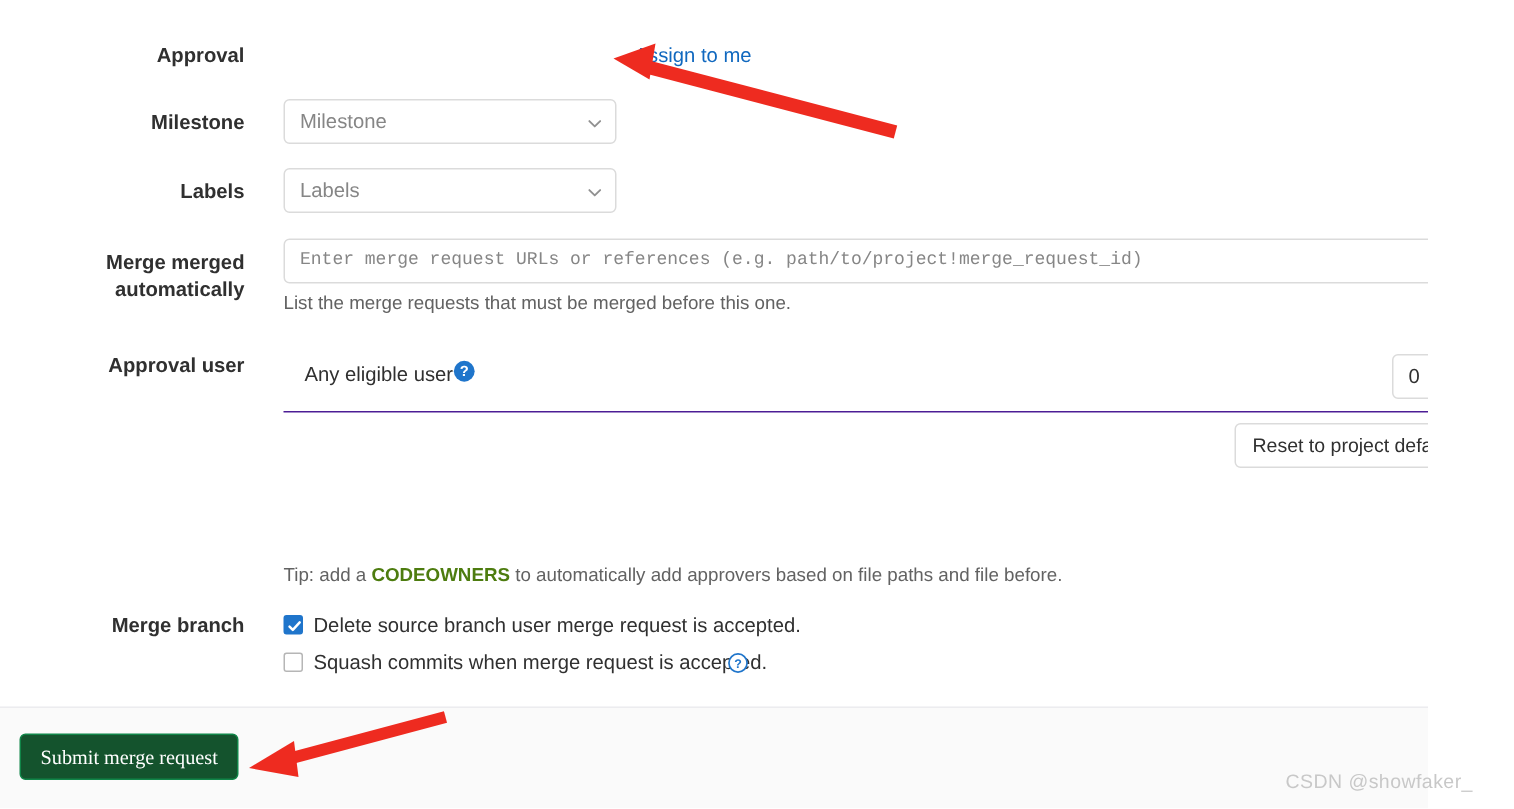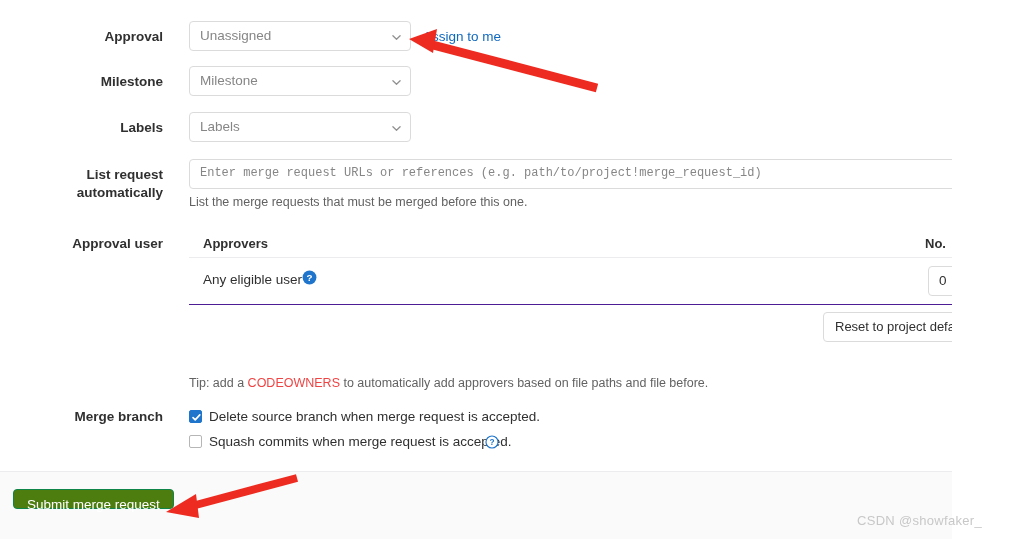--- a/index.html
+++ b/index.html
@@ -208,22 +208,23 @@
   }
 
   .tip {
     position: absolute;
     left: 189px;
     font-size: 12.5px;
     color: #626262;
     white-space: nowrap;
   }
   .tip a {
-    color: #ef4444;
+    color: #4d7c0f;
     text-decoration: none;
+    font-weight: bold;
   }
 
   
   .check-row {
     position: absolute;
     left: 189px;
     height: 18px;
   }
   .cbox {
     position: absolute;
@@ -270,27 +271,27 @@
     width: 952px;
     height: 68px;
     background: #fafafa;
     border-top: 1px solid #ececef;
     box-sizing: border-box;
   }
   .submit-btn {
     position: absolute;
     left: 13px;
     top: 17px;
-    height: 20px;
+    height: 31px;
     padding: 0 13px;
-    background: #4d7c0f;
+    background: #14532d;
     border: 1px solid #108548;
     border-radius: 4px;
     color: #ffffff;
-    font-family: Liberation Sans, sans-serif;
+    font-family: Liberation Serif, serif;
     font-size: 13.5px;
     line-height: 30px;
     white-space: nowrap;
     cursor: pointer;
     box-sizing: border-box;
   }
 
   
   .overlay {
     position: absolute;
@@ -312,30 +313,20 @@
   }
 </style>
 </head>
 <body>
 
 <div class="page">
   <div class="form">
 
     <div class="row" style="top:21px;height:30px;width:952px;">
       <div class="lbl" style="top:7px;">Approval</div>
-      <div class="ctl" style="top:0;">
-        <div class="select">
-          <span class="txt">Unassigned</span>
-          <span class="chev">
-            <svg width="9" height="9" viewBox="0 0 10 10">
-                <path d="M1 3 L5 7 L9 3" fill="none" stroke="#919191" stroke-width="1.4" stroke-linecap="round" stroke-linejoin="round"></path>
-              </svg>
-          </span>
-        </div>
-      </div>
       <a class="assign-link" href="#" style="top:8px;">Assign to me</a>
     </div>
 
     <div class="row" style="top:66px;height:30px;width:952px;">
       <div class="lbl" style="top:7px;">Milestone</div>
       <div class="ctl" style="top:0;">
         <div class="select">
           <span class="txt">Milestone</span>
           <span class="chev">
             <svg width="9" height="9" viewBox="0 0 10 10">
@@ -354,36 +345,32 @@
           <span class="chev">
             <svg width="9" height="9" viewBox="0 0 10 10">
                 <path d="M1 3 L5 7 L9 3" fill="none" stroke="#919191" stroke-width="1.4" stroke-linecap="round" stroke-linejoin="round"></path>
               </svg>
           </span>
         </div>
       </div>
     </div>
 
     <div class="row" style="top:159px;width:952px;">
-      <div class="lbl" style="top:7px;">List request</div>
+      <div class="lbl" style="top:7px;">Merge merged</div>
       <div class="lbl" style="top:25px;">automatically</div>
       <div class="ctl" style="top:0;">
         <div class="textinput">
           <span class="ph">Enter merge request URLs or references (e.g. path/to/project!merge_request_id)</span>
         </div>
       </div>
     </div>
     <div class="hint" style="top:195px;">List the merge requests that must be merged before this one.</div>
 
     <div class="lbl" style="top:235px;">Approval user</div>
     <div class="approvals" style="top:228px;">
-      <div class="ap-head">
-        <span class="col-approvers" style="top:8px;">Approvers</span>
-        <span class="col-no" style="top:8px;">No.</span>
-      </div>
       <div class="ap-body">
         <span class="rule-name">Any eligible user</span>
         <span class="help-filled">
           <svg width="15" height="15" viewBox="0 0 16 16">
             <circle cx="8" cy="8" r="7.4" fill="#1f75cb"></circle>
             <text x="8" y="11.6" font-family="Liberation Sans, sans-serif" font-size="10.5" font-weight="bold" fill="#ffffff" text-anchor="middle">?</text>
           </svg>
         </span>
         <div class="num-input">
           <span class="v">0</span>
@@ -399,21 +386,21 @@
     </div>
 
     <div class="lbl" style="top:408px;">Merge branch</div>
 
     <div class="check-row" style="top:409px;">
       <span class="cbox on">
         <svg width="11" height="11" viewBox="0 0 12 12">
             <path d="M2.2 6.2 L4.6 8.6 L9.6 3.2" fill="none" stroke="#ffffff" stroke-width="1.8" stroke-linecap="round" stroke-linejoin="round"></path>
           </svg>
       </span>
-      <span class="check-label">Delete source branch when merge request is accepted.</span>
+      <span class="check-label">Delete source branch user merge request is accepted.</span>
     </div>
 
     <div class="check-row" style="top:434px;">
       <span class="cbox off"></span>
       <span class="check-label">Squash commits when merge request is accepted.</span>
       <span class="help-outline" style="left:296px;">
         <svg width="14" height="14" viewBox="0 0 16 16">
           <circle cx="8" cy="8" r="6.9" fill="#ffffff" stroke="#1f75cb" stroke-width="1.3"></circle>
           <text x="8" y="11.5" font-family="Liberation Sans, sans-serif" font-size="9.5" font-weight="bold" fill="#1f75cb" text-anchor="middle">?</text>
         </svg>

